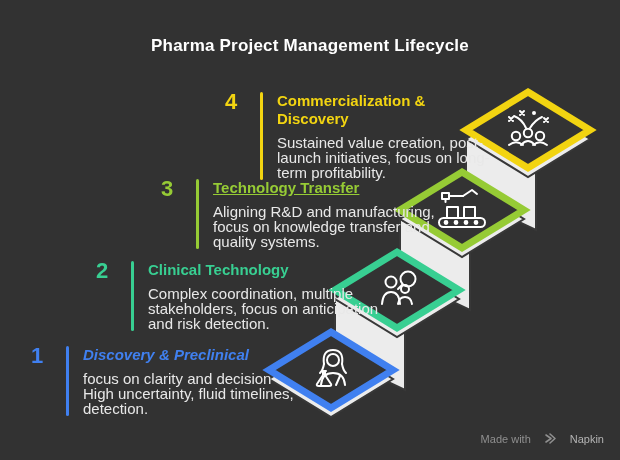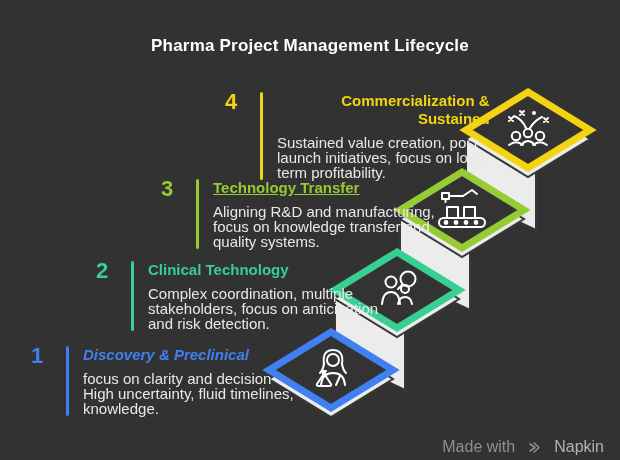--- a/index.html
+++ b/index.html
@@ -34,23 +34,23 @@
   .step-heading {
     font-size:15px; font-weight:bold; line-height:18px;
     white-space:nowrap;
   }
   .step-desc {
     margin-top:7px;
     font-size:15px; line-height:15px;
     white-space:nowrap;
   }
   .watermark {
-    position:absolute; right:16px; bottom:4px;
+    position:absolute; right:16px; bottom:15px;
     display:flex; align-items:center; gap:13px;
-    font-size:16px;
+    font-size:11px;
   }
 </style>
 </head>
 <body style="background-color: rgb(50, 50, 50);">
 
 <div class="canvas">
 
   <div class="page-title" style="color: rgb(255, 255, 255);">Pharma Project Management Lifecycle</div>
 
   <svg class="stairs-svg" width="620" height="460" viewBox="0 0 620 460">
@@ -127,21 +127,21 @@
   <div class="step-block" style="left:24px; top:346px">
     <div class="step-num" style="color: rgb(64, 128, 240);">1</div>
     <div class="accent-bar" style="background-color: rgb(64, 128, 240);"></div>
     <div class="step-content">
       <div class="step-heading" style="color: rgb(64, 128, 240); font-style: italic;">
         <div>Discovery &amp; Preclinical</div>
       </div>
       <div class="step-desc" style="color: rgb(232, 232, 232);">
         <div>focus on clarity and decision</div>
         <div>High uncertainty, fluid timelines,</div>
-        <div>knowledge.</div>
+        <div>detection.</div>
       </div>
     </div>
   </div>
 
   <div class="step-block" style="left:89px; top:261px">
     <div class="step-num" style="color: rgb(56, 207, 146);">2</div>
     <div class="accent-bar" style="background-color: rgb(56, 207, 146);"></div>
     <div class="step-content">
       <div class="step-heading" style="color: rgb(56, 207, 146);">
         <div>Clinical Technology</div>
@@ -166,23 +166,23 @@
         <div>focus on knowledge transfer and</div>
         <div>quality systems.</div>
       </div>
     </div>
   </div>
 
   <div class="step-block" style="left:218px; top:92px">
     <div class="step-num" style="color: rgb(242, 212, 17);">4</div>
     <div class="accent-bar" style="background-color: rgb(242, 212, 17);"></div>
     <div class="step-content">
-      <div class="step-heading" style="color: rgb(242, 212, 17); text-align: right;">
+      <div class="step-heading" style="color: rgb(242, 212, 17);">
         <div>Commercialization &amp;</div>
-        <div>Sustained</div>
+        <div>Discovery</div>
       </div>
       <div class="step-desc" style="color: rgb(232, 232, 232);">
         <div>Sustained value creation, post-</div>
         <div>launch initiatives, focus on long-</div>
         <div>term profitability.</div>
       </div>
     </div>
   </div>
 
   <div class="watermark">

